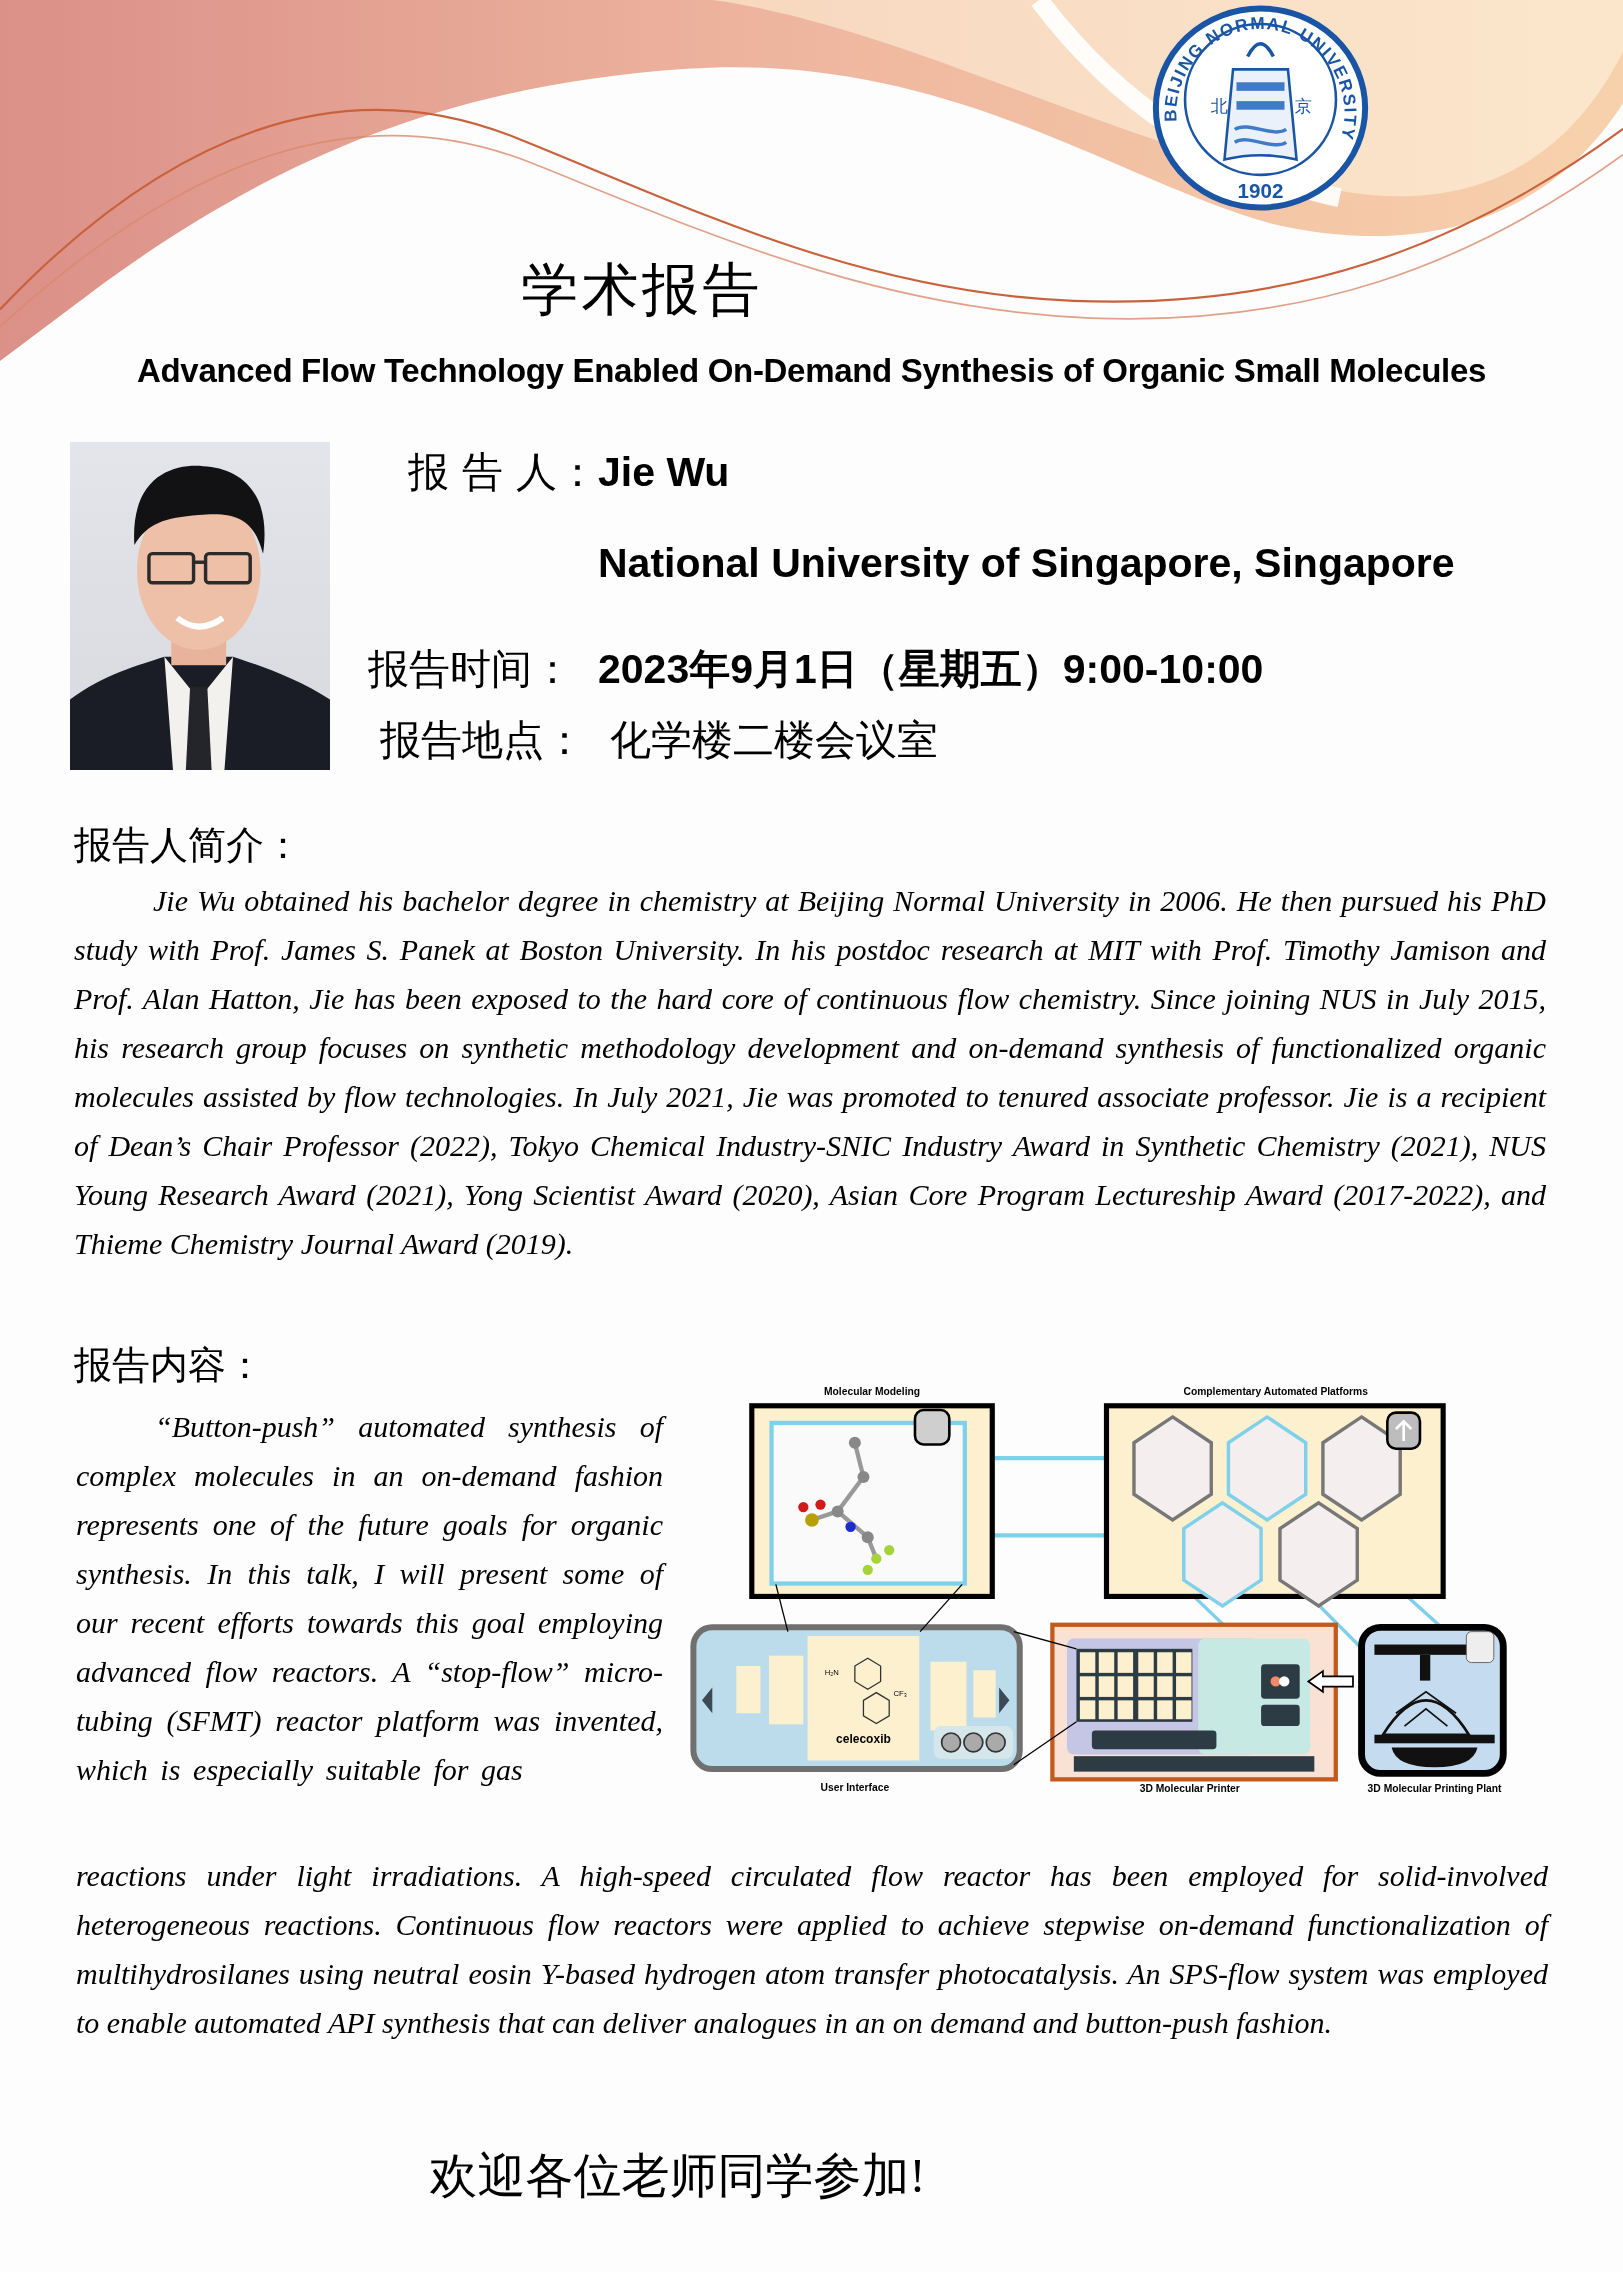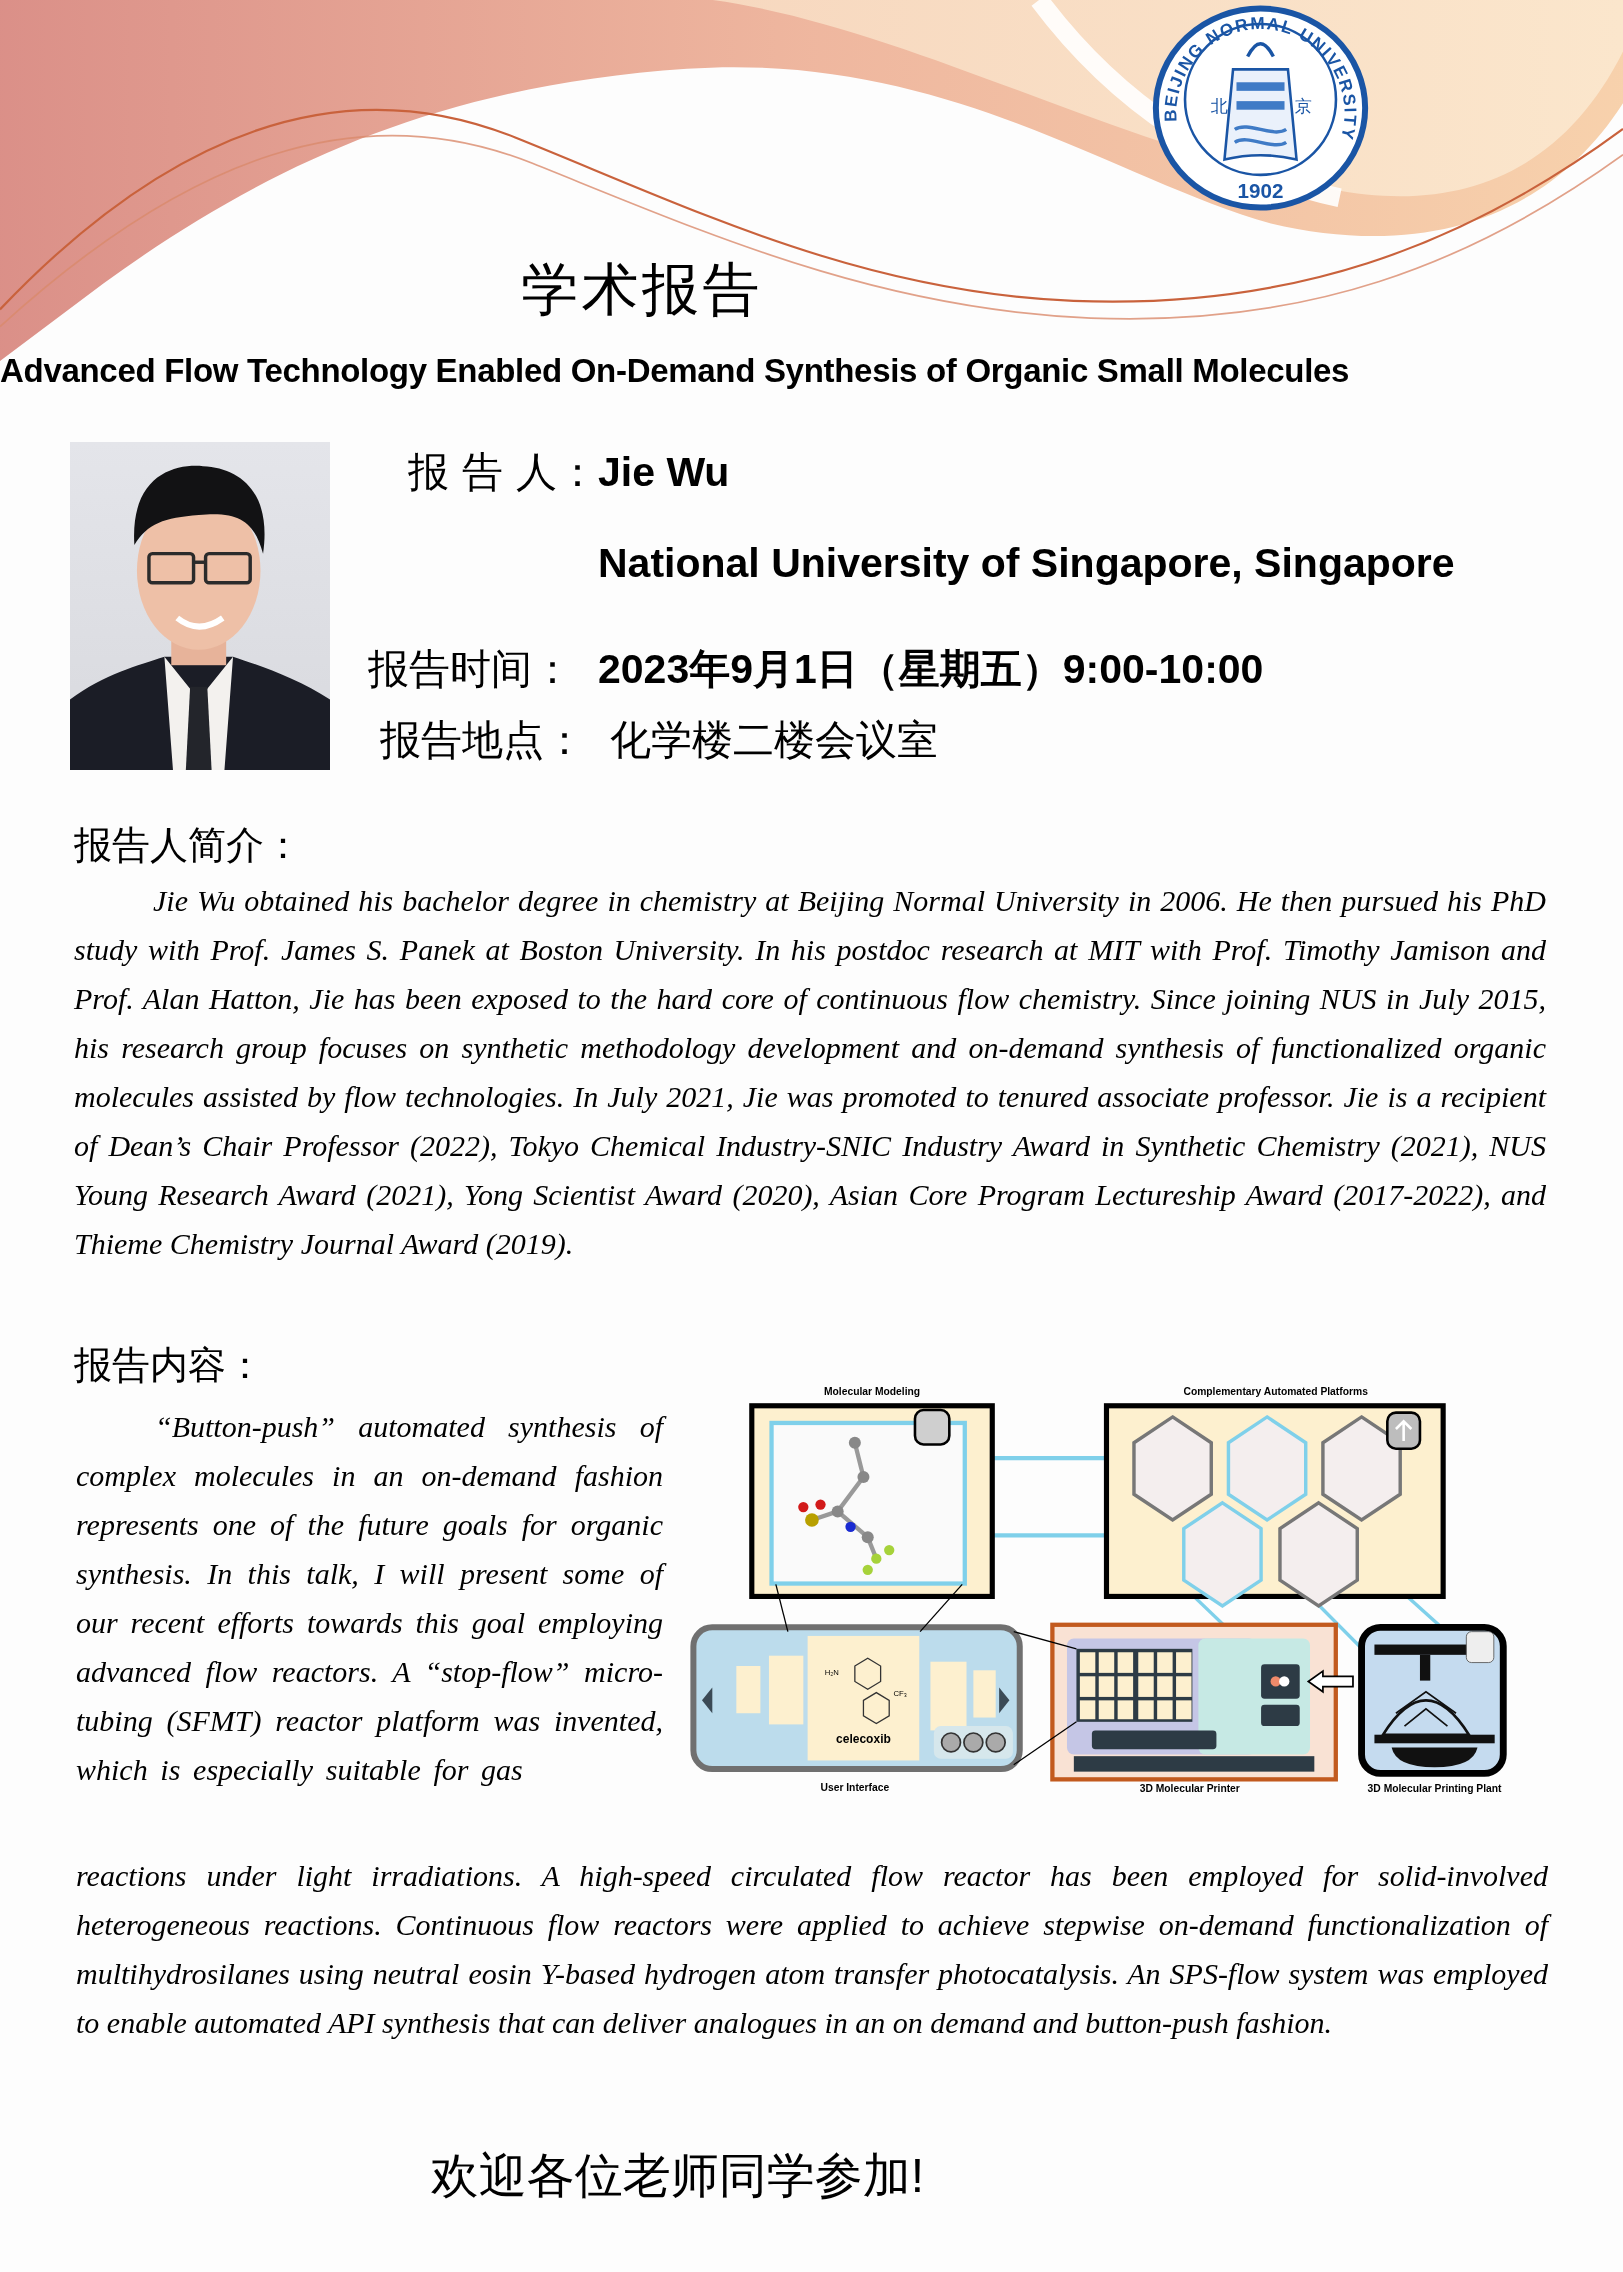--- a/index.html
+++ b/index.html
@@ -1,30 +1,30 @@
 <!DOCTYPE html>
 <html style="font-size:13.7px"><head>
 <meta charset="utf-8">
 <style>
   html, body { margin:0; padding:0; }
   body { width:1623px; height:2273px; position:relative; overflow:hidden; background:#fdfdfd; font-family:"Liberation Serif", serif; color:#000; }
   .bg { position:absolute; left:0; top:0; width:1623px; height:361px; z-index:0; }
   .logo { position:absolute; left:1149px; top:5.2px; width:223px; height:206px; z-index:2; }
   .title-cn { position:absolute; left:0; width:1284px; top:252px; text-align:center; font-family:"DejaVu Sans", sans-serif; font-size:57px; letter-spacing:3.4px; z-index:2; }
-  .title-en { position:absolute; left:0; width:1623px; top:352px; text-align:left; font-family:"Liberation Sans", sans-serif; font-weight:bold; font-size:33px; letter-spacing:-0.3px; z-index:2; }
+  .title-en { position:absolute; left:0; width:1623px; top:352px; text-align:center; font-family:"Liberation Sans", sans-serif; font-weight:bold; font-size:33px; letter-spacing:-0.3px; z-index:2; }
   .photo { position:absolute; left:70px; top:442px; width:260px; height:328px; background:linear-gradient(180deg,#e4e5ea,#d8d9de); overflow:hidden; }
   .info-row { position:absolute; left:368px; font-size:41px; font-family:"DejaVu Sans", sans-serif; white-space:nowrap; }
   .info-row .val { font-family:"Liberation Sans", sans-serif; font-weight:bold; }
   .info-row .val-cn { font-family:"DejaVu Sans", sans-serif; }
   .lbl { display:inline-block; width:230px; }
   .section-h { position:absolute; left:74px; font-family:"DejaVu Sans", sans-serif; font-size:38px; }
   .para { position:absolute; font-size:30px; line-height:49px; text-align:justify; text-align-last:left;font-style:italic; }
   .para .indent { display:inline-block; width:79px; }
   .figure { position:absolute; left:683px; top:1374px; width:859px; height:438px; }
-  .footer { position:absolute; left:0; width:1355px; top:2144px; text-align:center; font-family:Liberation Sans, sans-serif; font-size:48px; }
+  .footer { position:absolute; left:0; width:1355px; top:2144px; text-align:center; font-family:Liberation Serif, serif; font-size:48px; }
 </style>
 </head>
 <body>
 
 <svg class="bg" viewBox="0 0 1890 420" preserveAspectRatio="none">
   <defs>
     <linearGradient id="g1" x1="0" y1="0" x2="1" y2="0">
       <stop offset="0" stop-color="#d98a82"></stop>
       <stop offset="0.5" stop-color="#eeb39a"></stop>
       <stop offset="1" stop-color="#f7cfa8"></stop>

